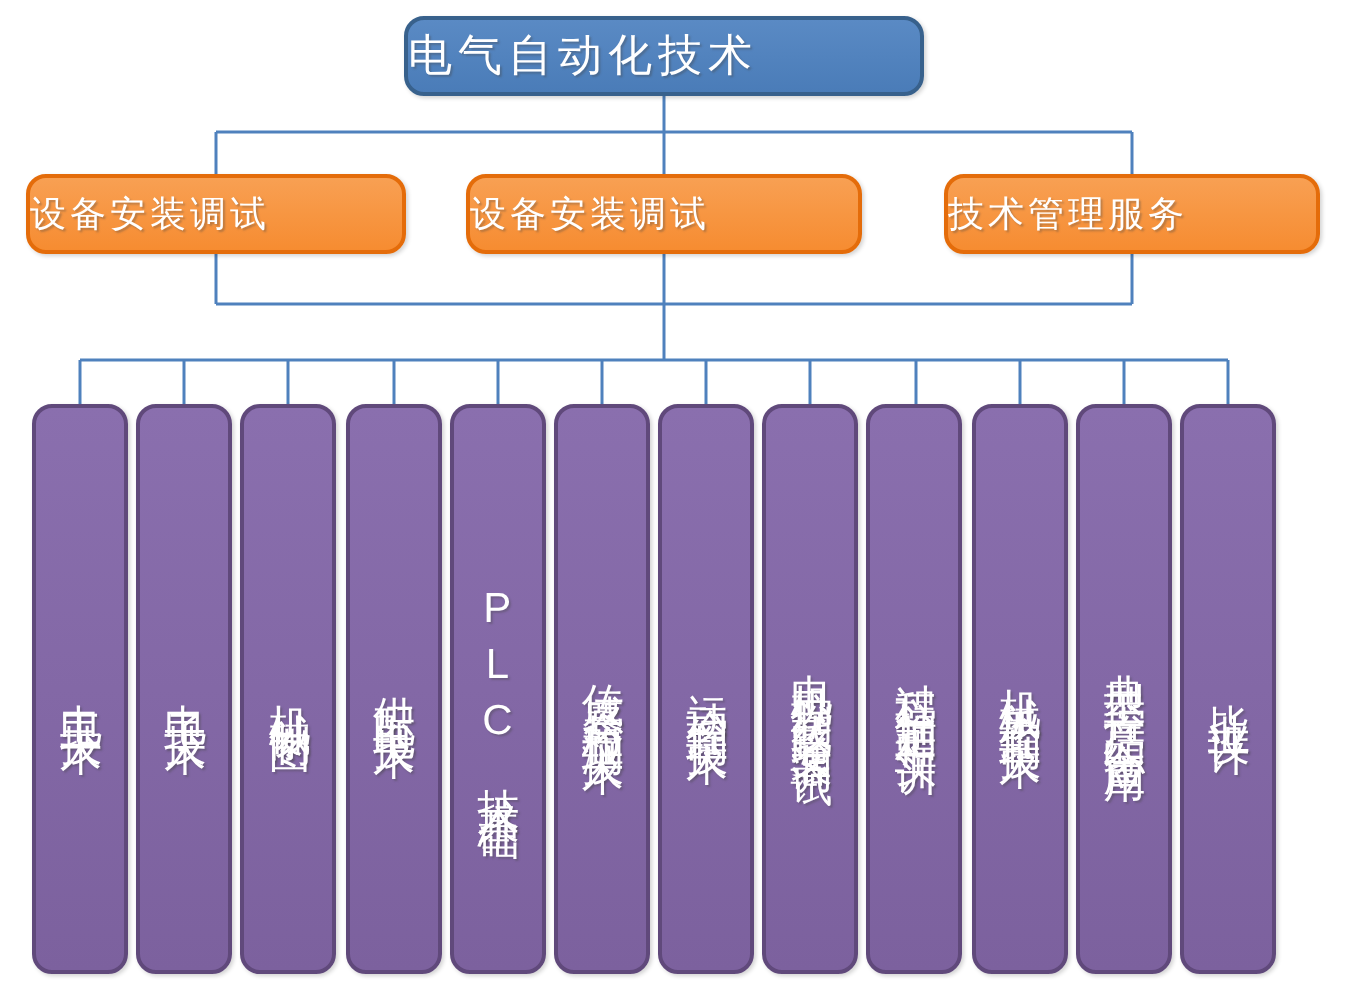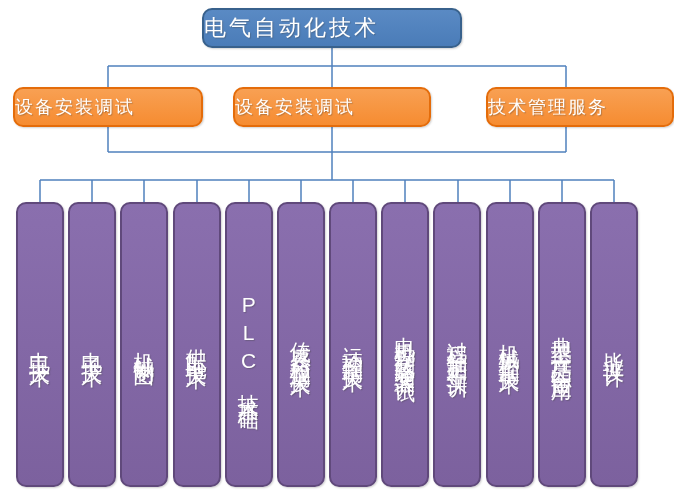--- a/index.html
+++ b/index.html
@@ -45,21 +45,21 @@
     height: 40px;
     background: linear-gradient(180deg, #f8a053 0%, #f68c31 100%);
     border: 2px solid #e46c0a;
     border-radius: 10px;
     font-size: 18px;
     letter-spacing: 2px;
     white-space: nowrap;
   }
   .branch-1 { left: 13px;  width: 190px; }
   .branch-2 { left: 233px; width: 198px; }
-  .branch-3 { left: 472px; width: 188px; margin-left: 14px; }
+  .branch-3 { left: 472px; width: 188px; }
   .courses-row {
     position: absolute;
     left: 16px; top: 202px;
     width: 622px; height: 285px;
     display: flex;
     justify-content: space-between;
   }
   .course-box {
     position: relative;
     box-sizing: border-box;

